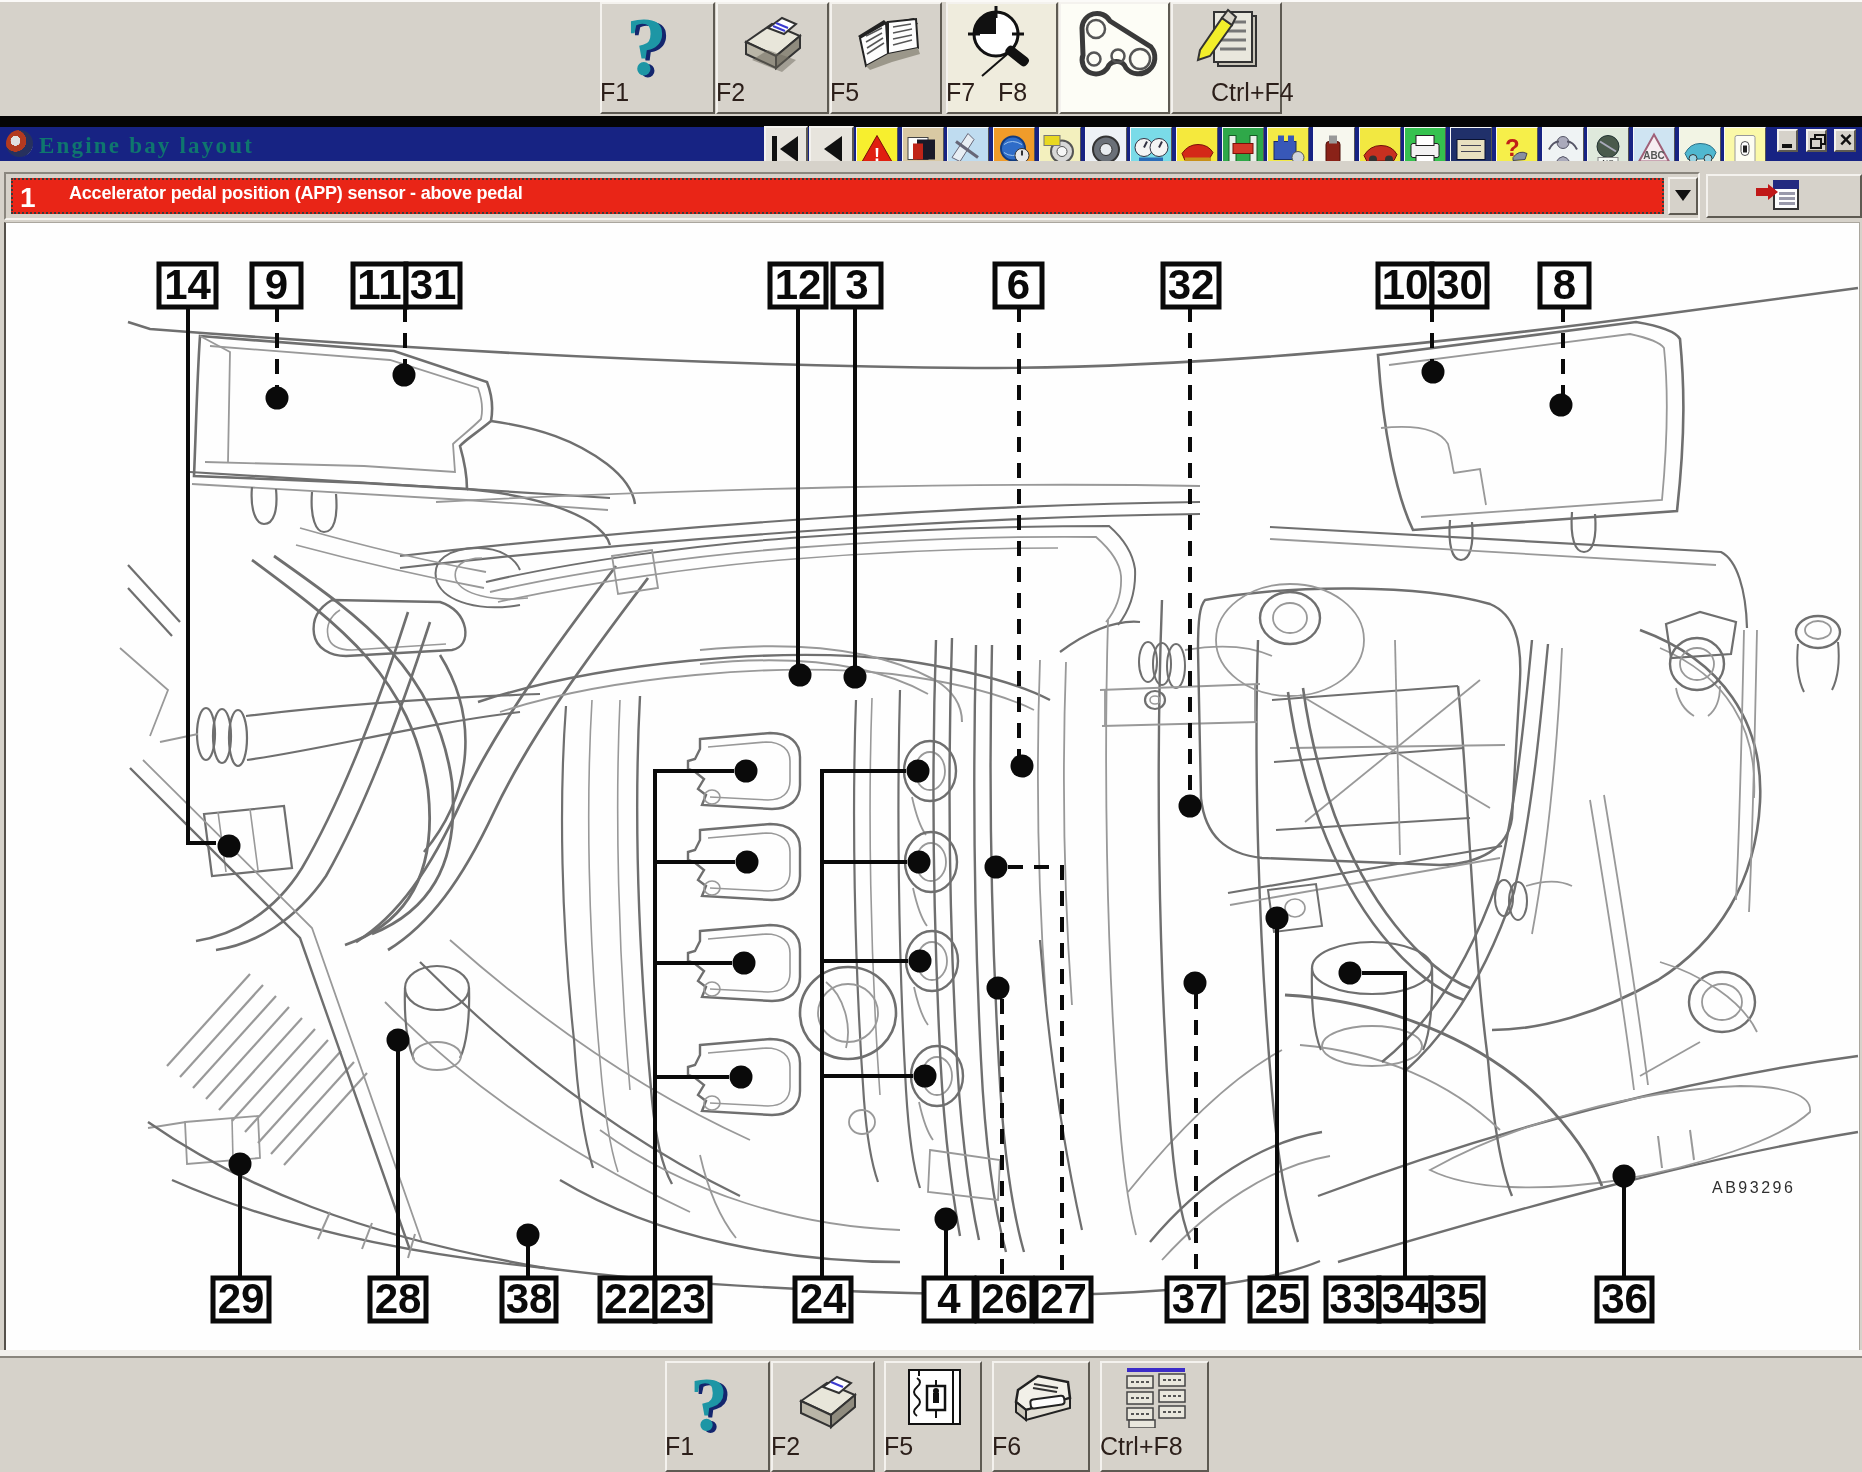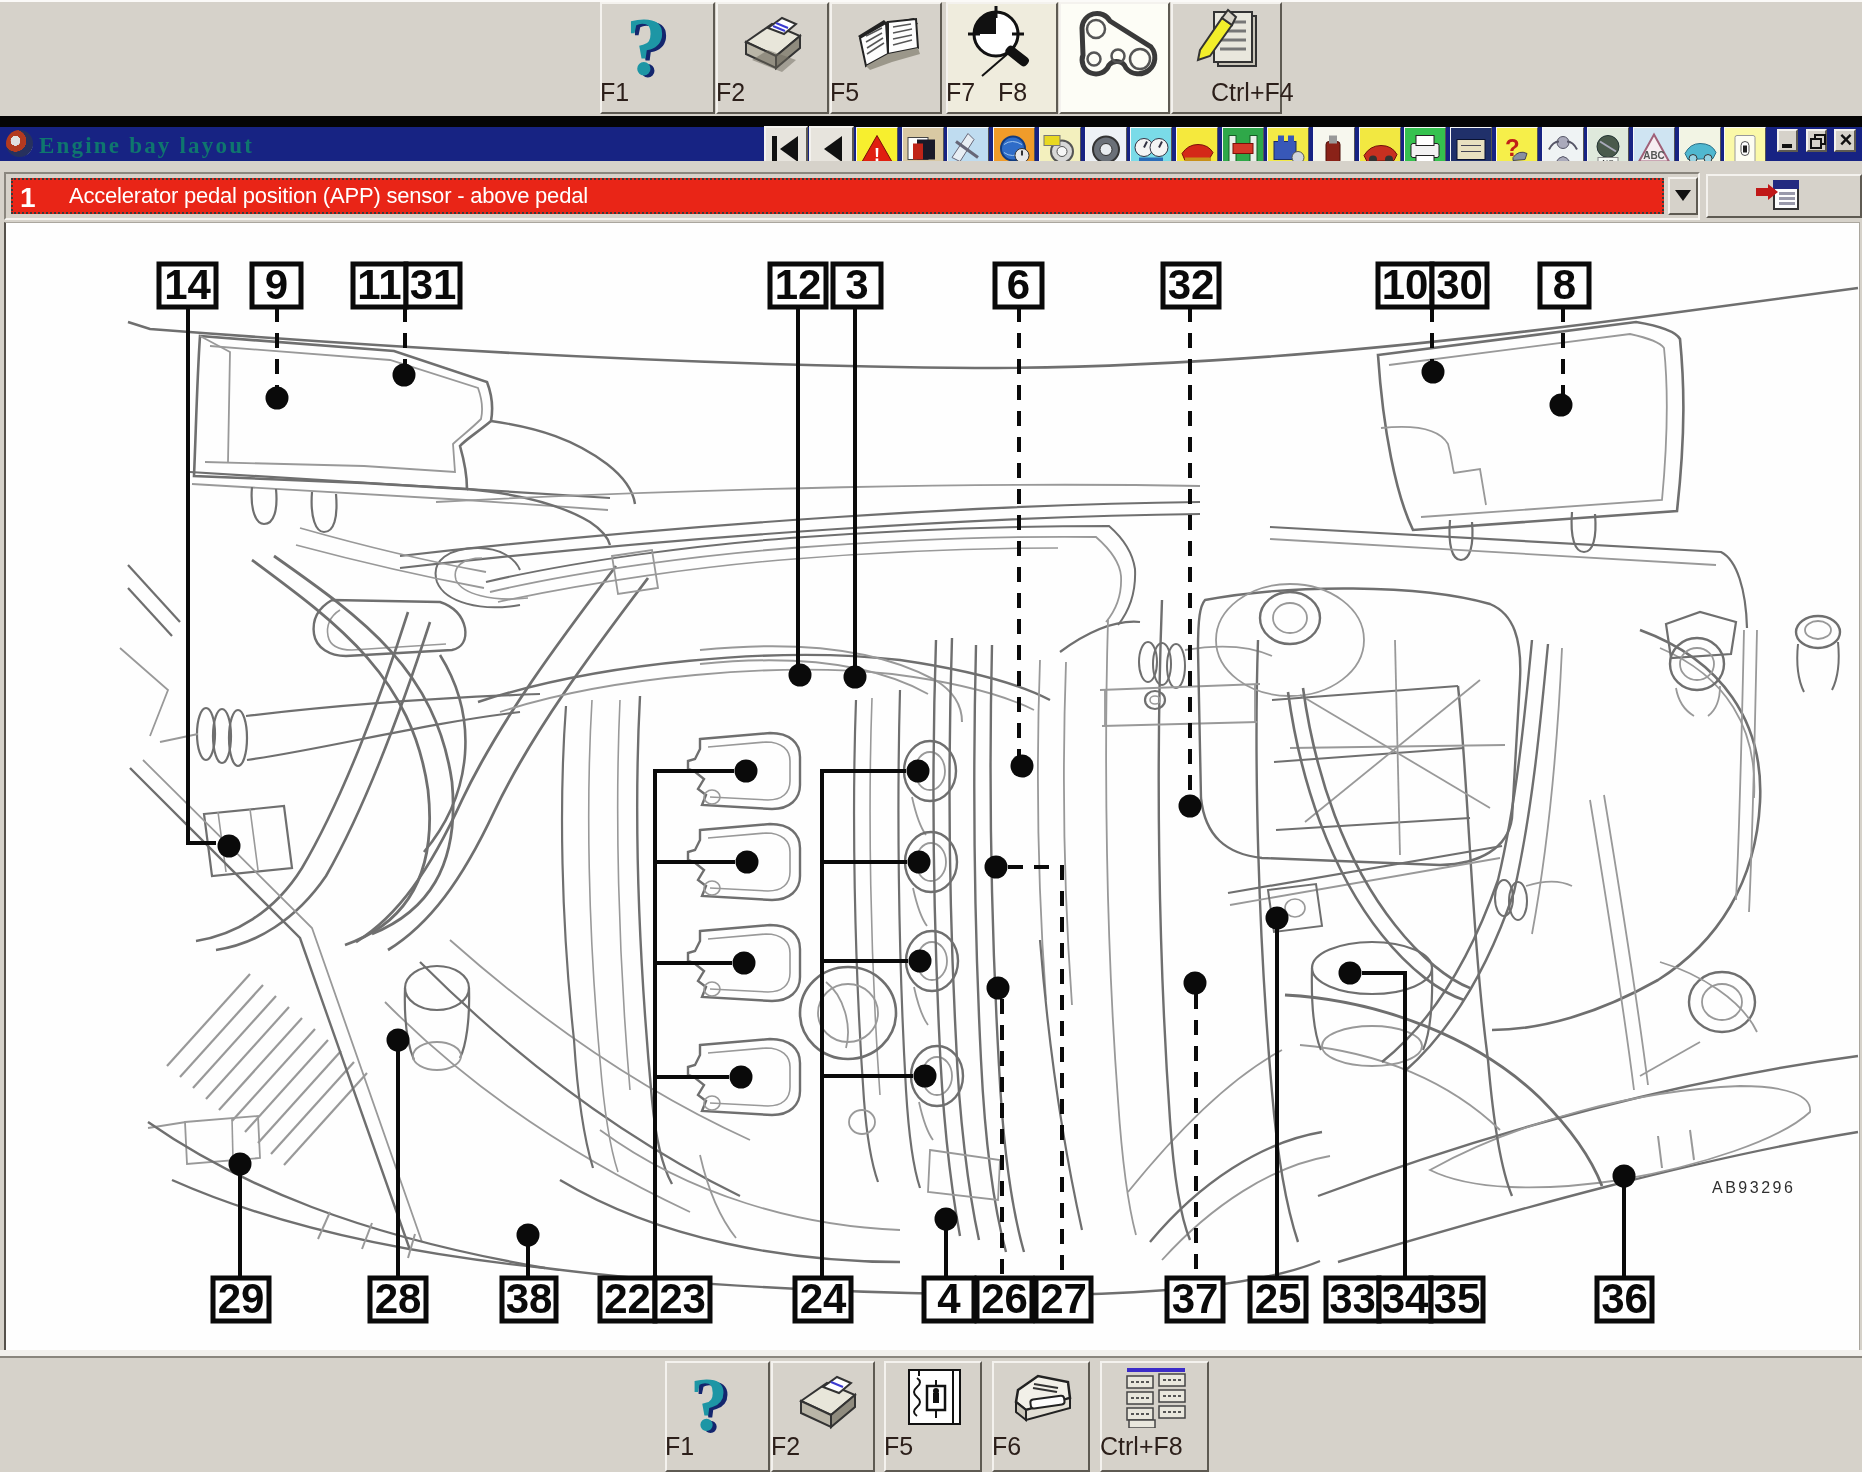--- a/index.html
+++ b/index.html
@@ -201,21 +201,21 @@
 <div class="btn3d" style="left:1806px;top:129px;width:21px;height:23px;"></div>
 <div class="abs" style="left:1814px;top:134px;width:8px;height:7px;border:2px solid #111;"></div>
 <div class="abs" style="left:1810px;top:138px;width:8px;height:7px;border:2px solid #111;background:#d6d2ca;"></div>
 <div class="btn3d" style="left:1834px;top:129px;width:22px;height:23px;"></div>
 <div class="abs" style="left:1837px;top:130px;width:18px;height:20px;font-size:22px;font-weight:bold;color:#111;text-align:center;line-height:20px;">×</div>
 
 <div class="abs" style="left:0;top:161px;width:1862px;height:61px;background:#d6d2ca;"></div>
 <div class="abs" style="left:4px;top:172px;width:1696px;height:48px;background:#d6d2ca;border-top:2px solid #8a867e;border-left:2px solid #8a867e;border-right:2px solid #f6f4f0;border-bottom:2px solid #f6f4f0;box-sizing:border-box;"></div>
 <div class="abs" style="left:11px;top:178px;width:1653px;height:36px;background:#e92517;outline:2px dotted #3a3a3a;outline-offset:-2px;"></div>
 <div class="abs" style="left:20px;top:182px;font-size:28px;font-weight:bold;color:#fff;">1</div>
-<div class="abs" style="left:69px;top:183px;font-size:22px;font-weight:normal;color:#fff;letter-spacing:-0.2px;">Accelerator pedal position (APP) sensor - above pedal</div>
+<div class="abs" style="left:69px;top:183px;font-size:18px;font-weight:bold;color:#fff;letter-spacing:-0.2px;">Accelerator pedal position (APP) sensor - above pedal</div>
 
 <div class="btn3d" style="left:1668px;top:177px;width:30px;height:38px;"></div>
 <div class="abs" style="left:1675px;top:190px;width:0;height:0;border-left:8px solid transparent;border-right:8px solid transparent;border-top:11px solid #111;"></div>
 
 <div class="btn3d" style="left:1706px;top:174px;width:156px;height:44px;"></div>
 <div class="abs" style="left:1773px;top:180px;width:26px;height:30px;background:#fdfdfd;border:2px solid #333;box-sizing:border-box;"></div>
 <div class="abs" style="left:1773px;top:180px;width:26px;height:9px;background:#232a80;"></div>
 <div class="abs" style="left:1779px;top:192px;width:16px;height:3px;background:#99a;box-shadow:0 5px 0 #99a, 0 10px 0 #99a;"></div>
 <div class="abs" style="left:1756px;top:188px;width:14px;height:8px;background:#c01818;"></div>
 <div class="abs" style="left:1768px;top:184px;width:0;height:0;border-top:8px solid transparent;border-bottom:8px solid transparent;border-left:10px solid #c01818;"></div>

